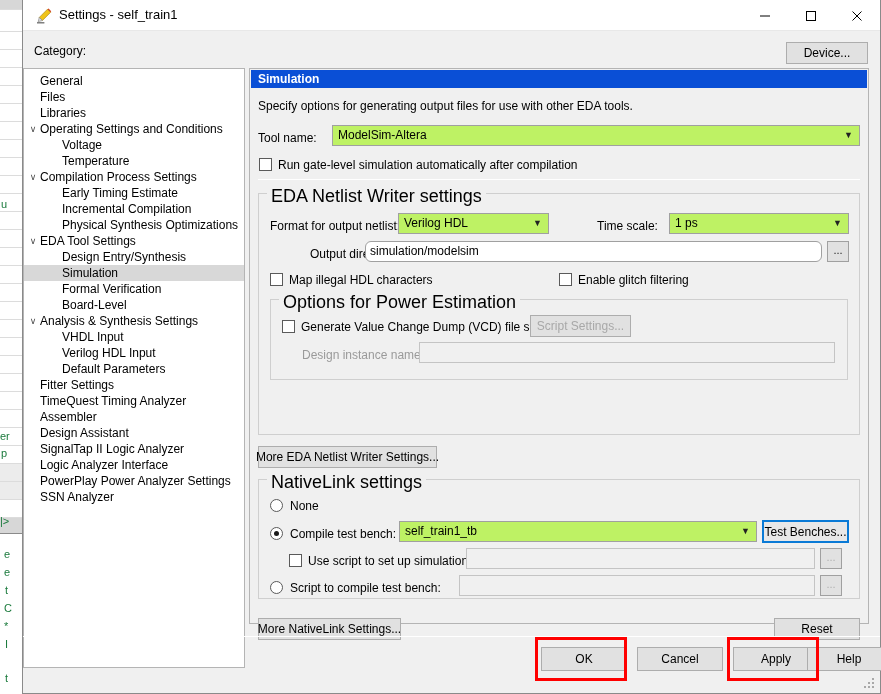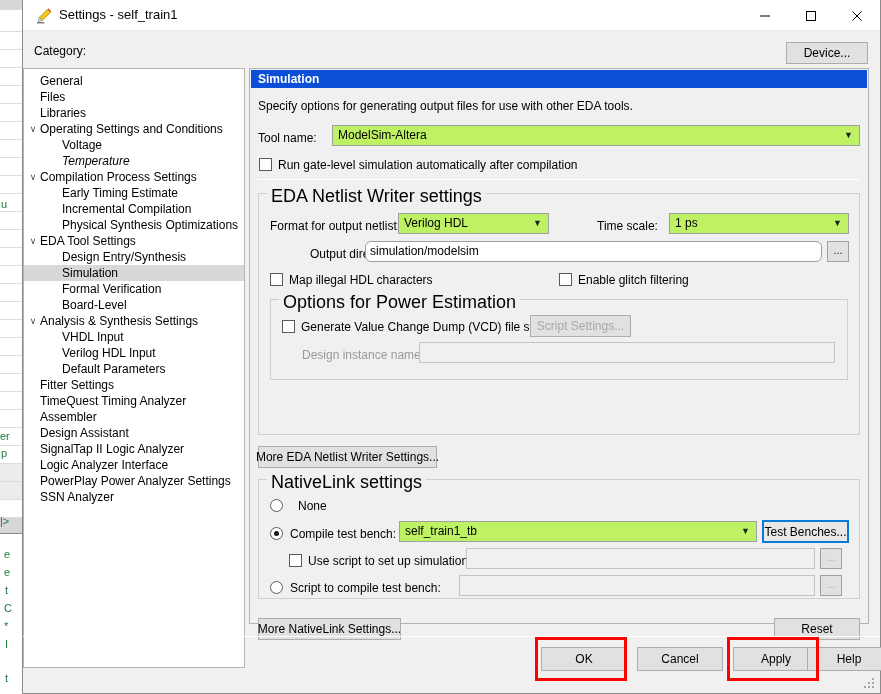--- a/index.html
+++ b/index.html
@@ -338,21 +338,21 @@
 
   <div id="device-button">Device...</div>
 
   <div id="tree-panel">
     <div id="tree-list" style="padding-top:4px;">
         <div class="tree-row"><span class="tw"></span><span class="tree-label">General</span></div>
         <div class="tree-row"><span class="tw"></span><span class="tree-label">Files</span></div>
         <div class="tree-row"><span class="tw"></span><span class="tree-label">Libraries</span></div>
         <div class="tree-row"><span class="tw">∨</span><span class="tree-label">Operating Settings and Conditions</span></div>
         <div class="tree-row"><span class="tw"></span><span class="tree-label" style="padding-left: 22px;">Voltage</span></div>
-        <div class="tree-row"><span class="tw"></span><span class="tree-label" style="padding-left: 22px; font-style: italic;">Temperature</span></div>
+        <div class="tree-row"><span class="tw"></span><span class="tree-label" style="padding-left: 22px;">Temperature</span></div>
         <div class="tree-row"><span class="tw">∨</span><span class="tree-label">Compilation Process Settings</span></div>
         <div class="tree-row"><span class="tw"></span><span class="tree-label" style="padding-left: 22px;">Early Timing Estimate</span></div>
         <div class="tree-row"><span class="tw"></span><span class="tree-label" style="padding-left: 22px;">Incremental Compilation</span></div>
         <div class="tree-row"><span class="tw"></span><span class="tree-label" style="padding-left: 22px;">Physical Synthesis Optimizations</span></div>
         <div class="tree-row"><span class="tw">∨</span><span class="tree-label">EDA Tool Settings</span></div>
         <div class="tree-row"><span class="tw"></span><span class="tree-label" style="padding-left: 22px; text-align: right;">Design Entry/Synthesis</span></div>
         <div class="tree-row sel"><span class="tw"></span><span class="tree-label" style="padding-left: 22px;">Simulation</span></div>
         <div class="tree-row"><span class="tw"></span><span class="tree-label" style="padding-left: 22px;">Formal Verification</span></div>
         <div class="tree-row"><span class="tw"></span><span class="tree-label" style="padding-left: 22px;">Board-Level</span></div>
         <div class="tree-row"><span class="tw">∨</span><span class="tree-label">Analysis &amp; Synthesis Settings</span></div>
@@ -420,21 +420,21 @@
       </div>
 
     </div>
 
     <div class="btn" style="left:8px;top:377px;width:179px;height:22px;">More EDA Netlist Writer Settings...</div>
 
     <div class="group" style="left:8px;top:410px;width:602px;height:120px;">
       <div class="group-title">NativeLink settings</div>
 
       <div class="rb" style="left:11px;top:19px;"></div>
-      <div class="lbl" style="left:31px;top:19px;margin-left:8px;">None</div>
+      <div class="lbl" style="left:31px;top:19px;">None</div>
 
       <div class="rb on" style="left:11px;top:47px;"></div>
       <div class="lbl" style="left:31px;top:47px;">Compile test bench:</div>
       <div class="combo" style="left:140px;top:41px;width:358px;">
         <span>self_train1_tb</span>
         <span class="arrow">▼</span>
       </div>
       <div class="btn focus" style="left:503px;top:40px;width:87px;height:23px;">Test Benches...</div>
 
       <div class="cb" style="left:30px;top:74px;"></div>

